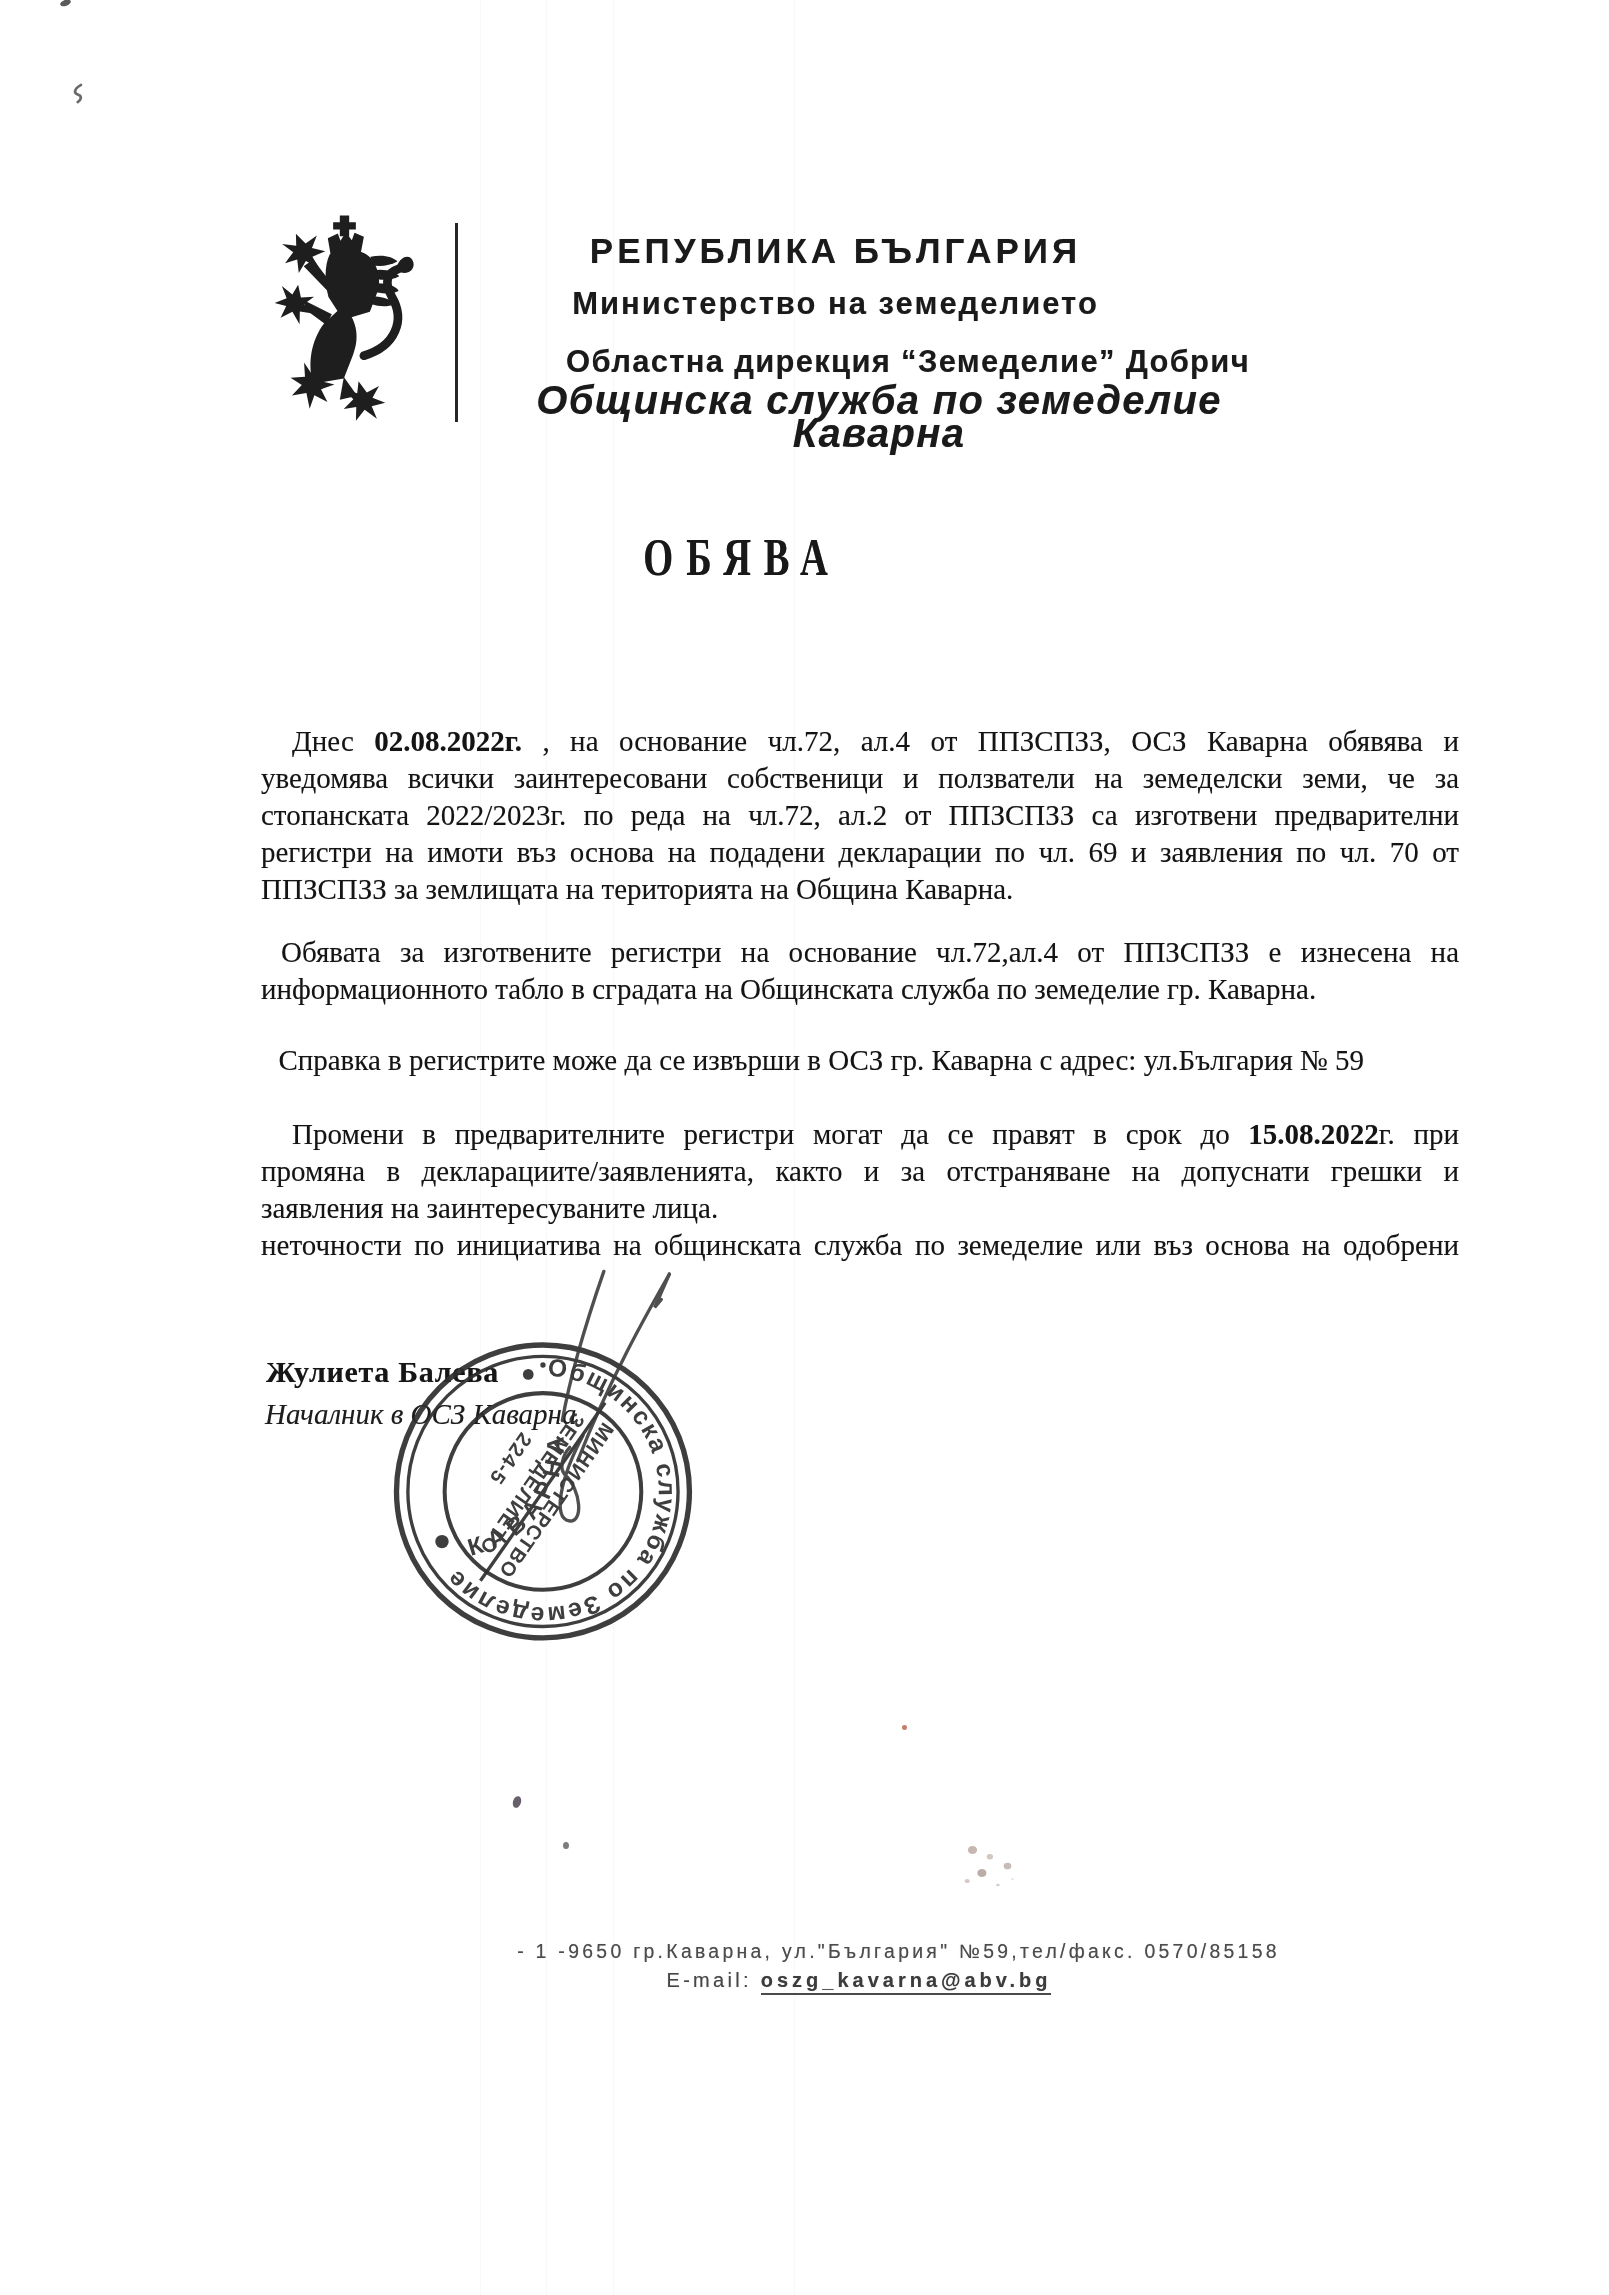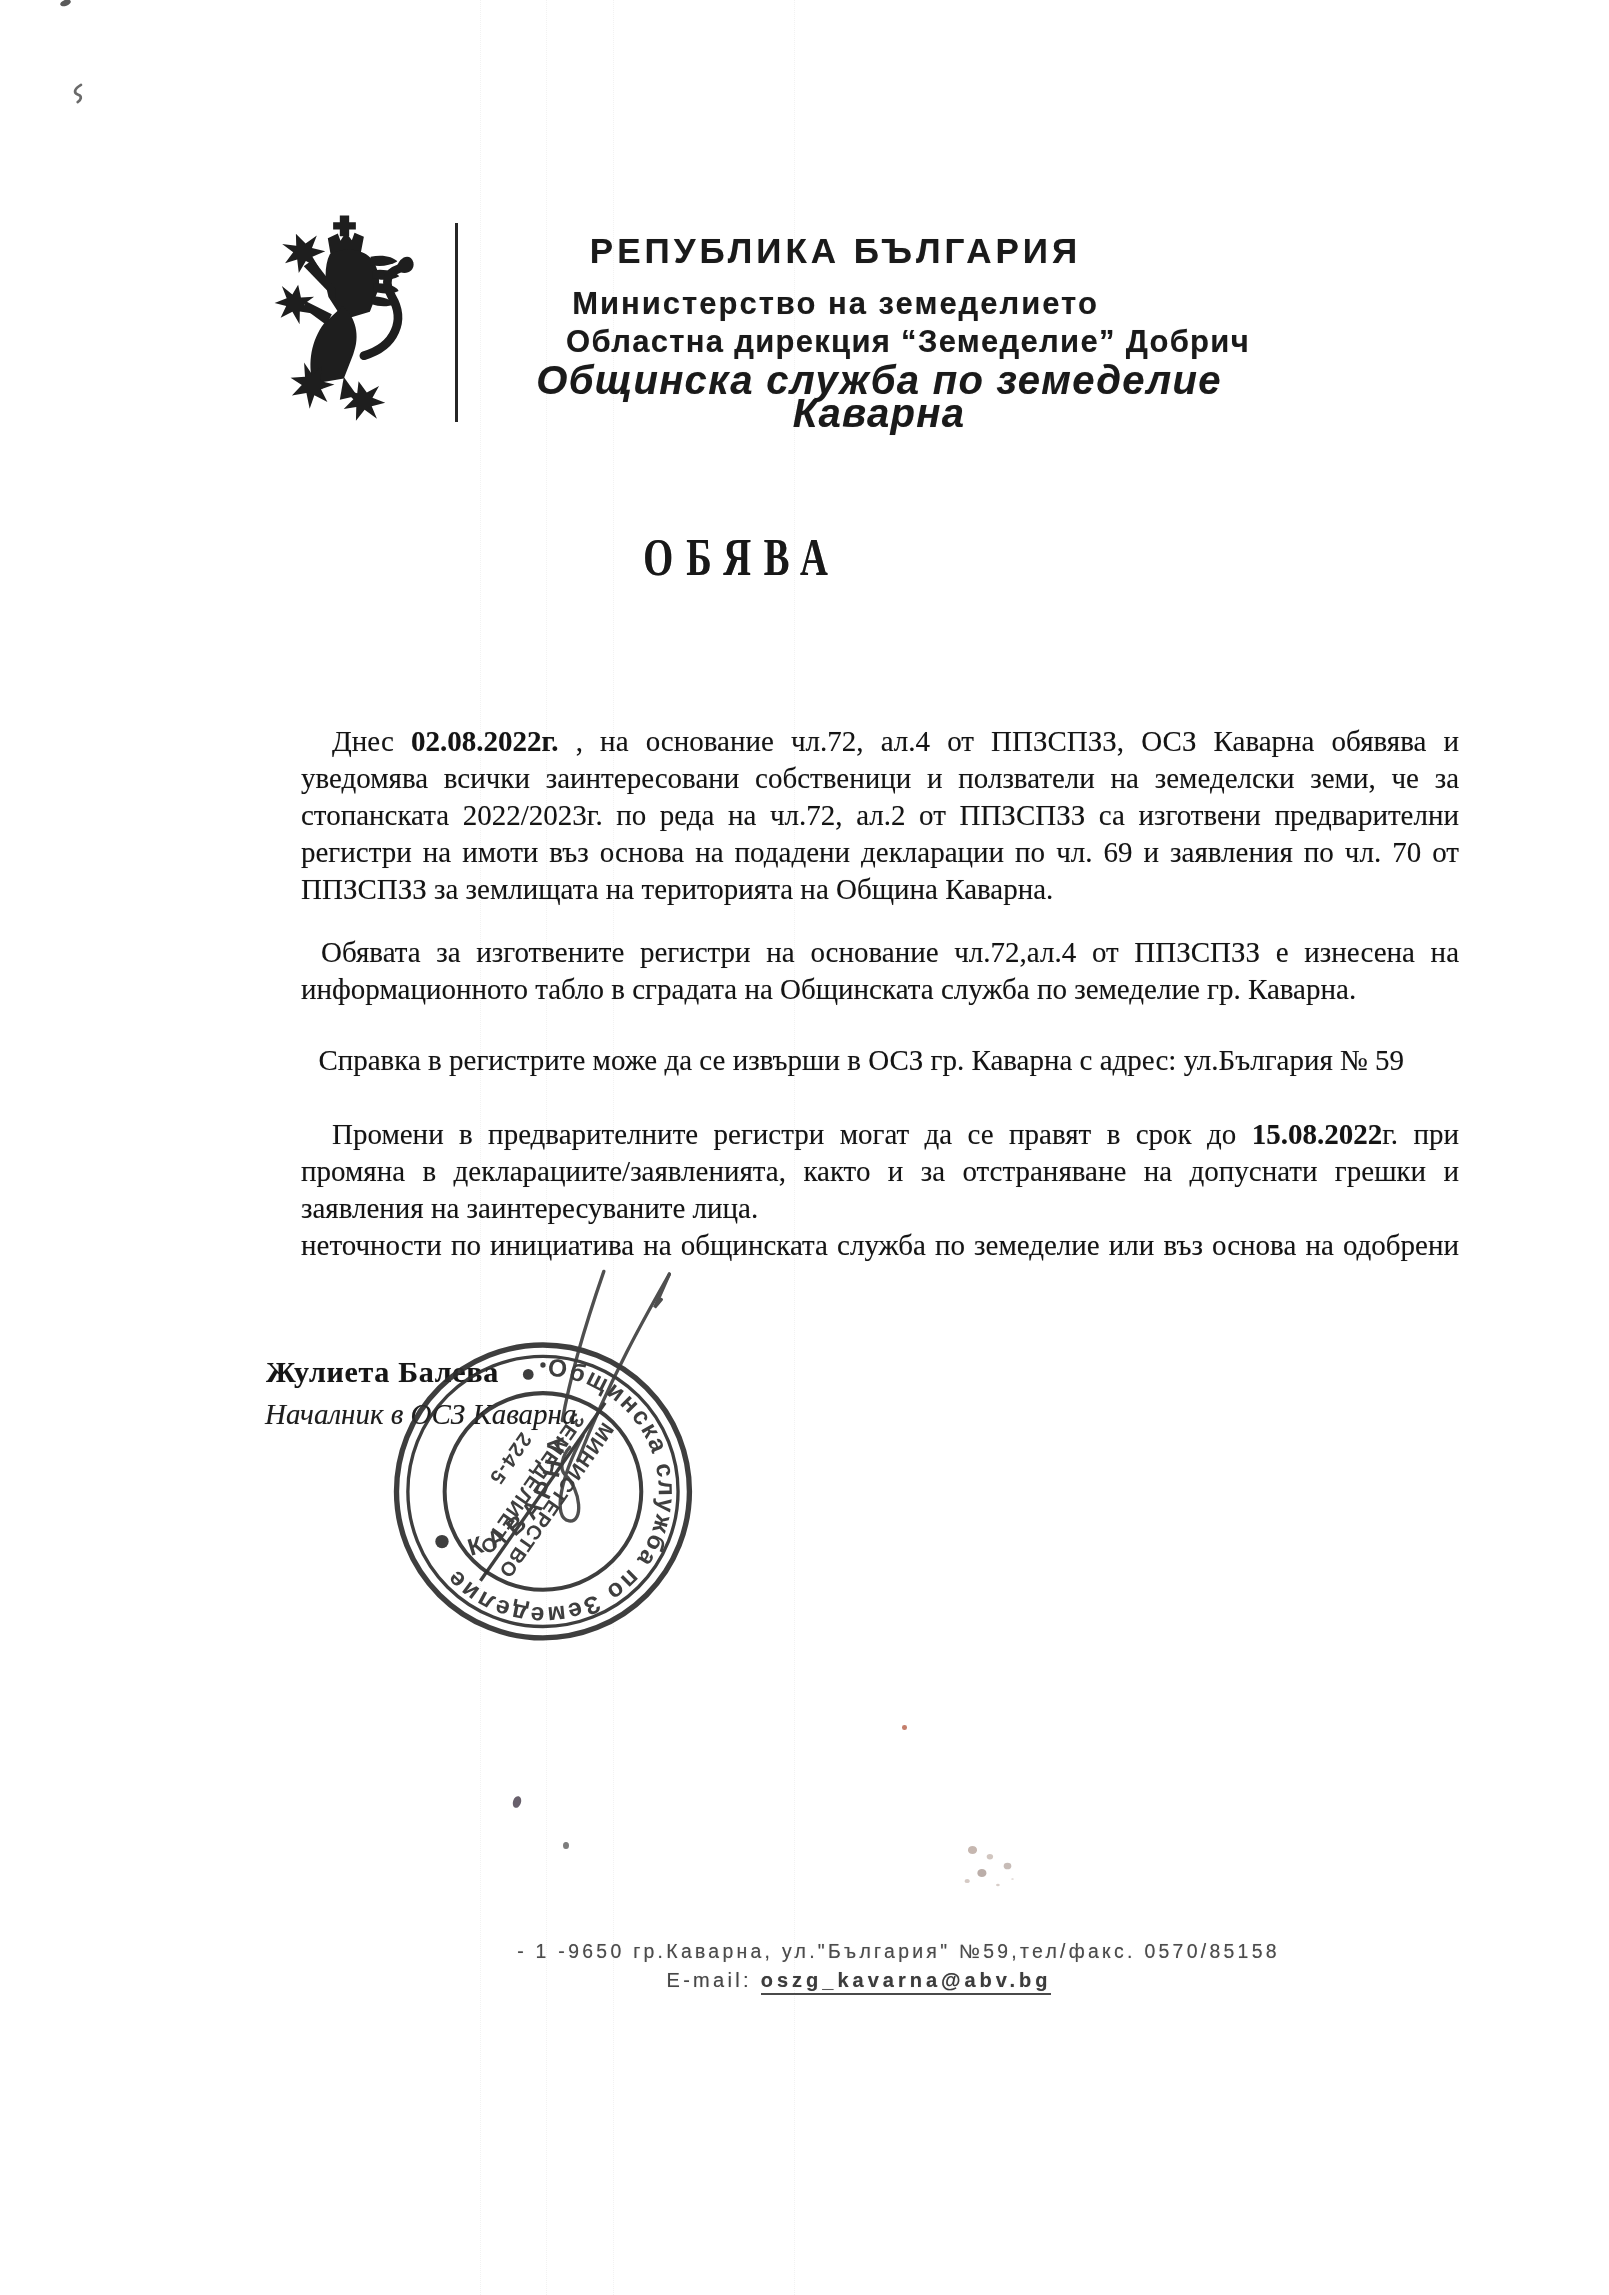--- a/index.html
+++ b/index.html
@@ -10,32 +10,32 @@
   }
   
   .scanline{position:absolute;top:0;bottom:0;width:0;border-left:1.3px dotted rgba(40,40,40,.06);}
   
   .lion{position:absolute;left:265px;top:214px;width:163px;height:214px;}
   .vrule{position:absolute;left:455px;top:223px;width:3.3px;height:199px;background:#262626;}
   .head-block{position:absolute;left:421px;top:231px;width:829px;text-align:center;
     font-family:"Liberation Sans", sans-serif;font-weight:bold;color:#1a1a1a;
     text-shadow:0 0 0.7px rgba(20,20,20,.4);}
   .head-l1{font-size:35px;letter-spacing:4px;line-height:39px;margin-bottom:16px;}
-  .head-l2{font-size:31px;letter-spacing:2px;line-height:35px;margin-bottom:3px;}
+  .head-l2{font-size:31px;letter-spacing:2px;line-height:35px;margin-bottom:23px;}
   .head-l3{font-size:31px;letter-spacing:1.3px;line-height:35px;margin-bottom:5.3px;text-align:right;}
   .head-l4{font-size:40px;letter-spacing:1.3px;line-height:33px;margin-left:87px;font-style:italic;}
   
   .doc-title{position:absolute;left:261px;top:528px;width:962px;text-align:center;
     font-weight:bold;font-size:52px;letter-spacing:17.4px;
     transform:scaleX(.74);transform-origin:50% 50%;
     color:#181818;text-shadow:0 0 0.7px rgba(0,0,0,.45);}
   
   .para{position:absolute;left:261px;width:1198px;font-size:29px;line-height:37px;
     color:#141414;text-shadow:0 0 0.7px rgba(30,30,30,.38);}
-  .ln{text-align:justify;text-align-last:justify;margin-left:40px;}
+  .ln{text-align:justify;text-align-last:justify;}
   .ln.last{text-align:left;text-align-last:left;}
   .ind46{padding-left:31px;}
   .ind30{padding-left:20px;}
   .ind26{padding-left:17.4px;}
   .b{font-weight:bold;}
   
   .sig-name{position:absolute;left:266px;top:1355px;font-size:30px;font-weight:bold;
     letter-spacing:0.7px;color:#161616;text-shadow:0 0 0.7px rgba(0,0,0,.4);}
   .sig-role{position:absolute;left:265px;top:1398px;font-size:29px;font-style:italic;
     color:#1d1d1d;text-shadow:0 0 0.7px rgba(0,0,0,.35);}

